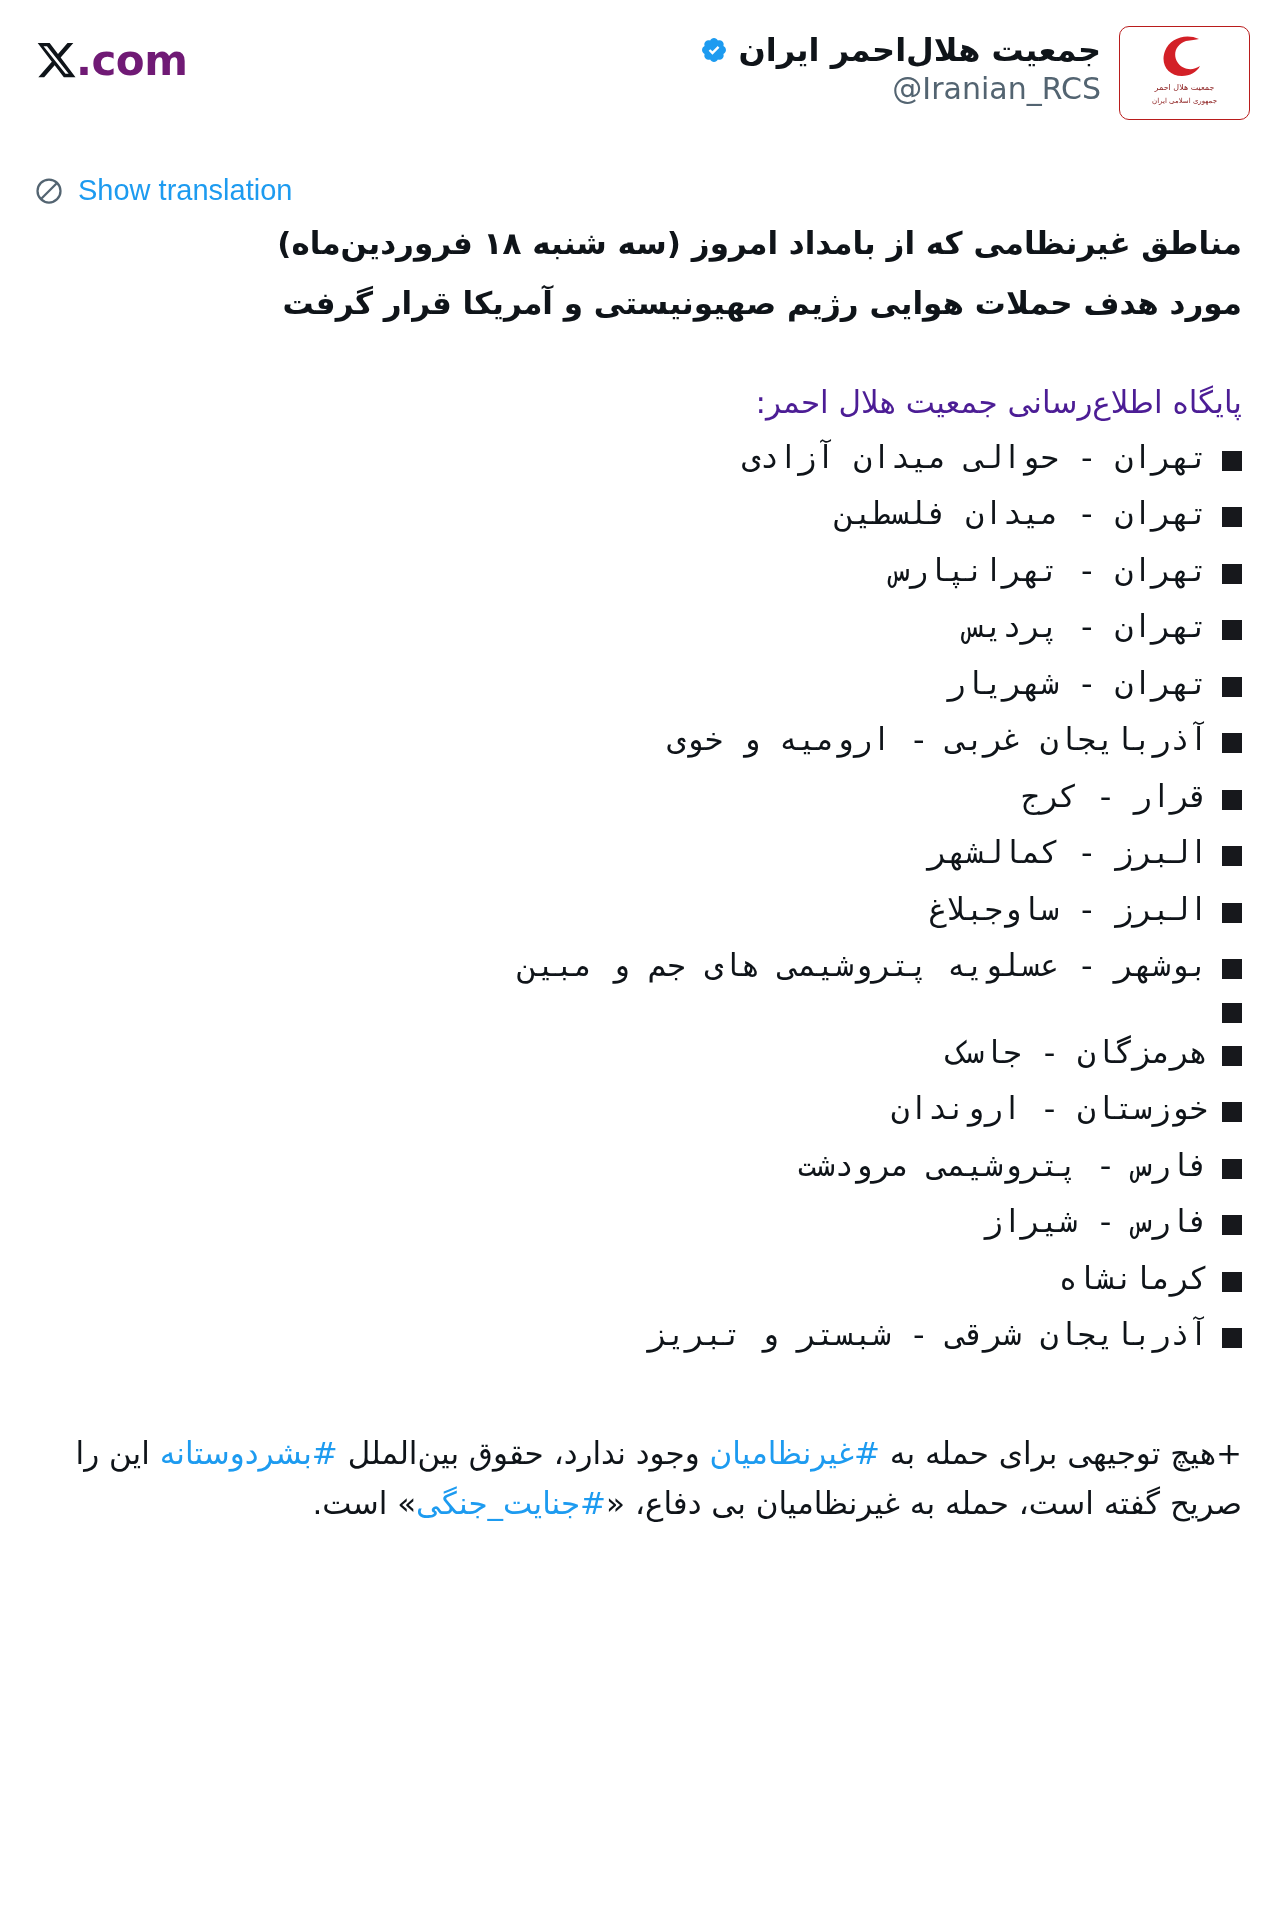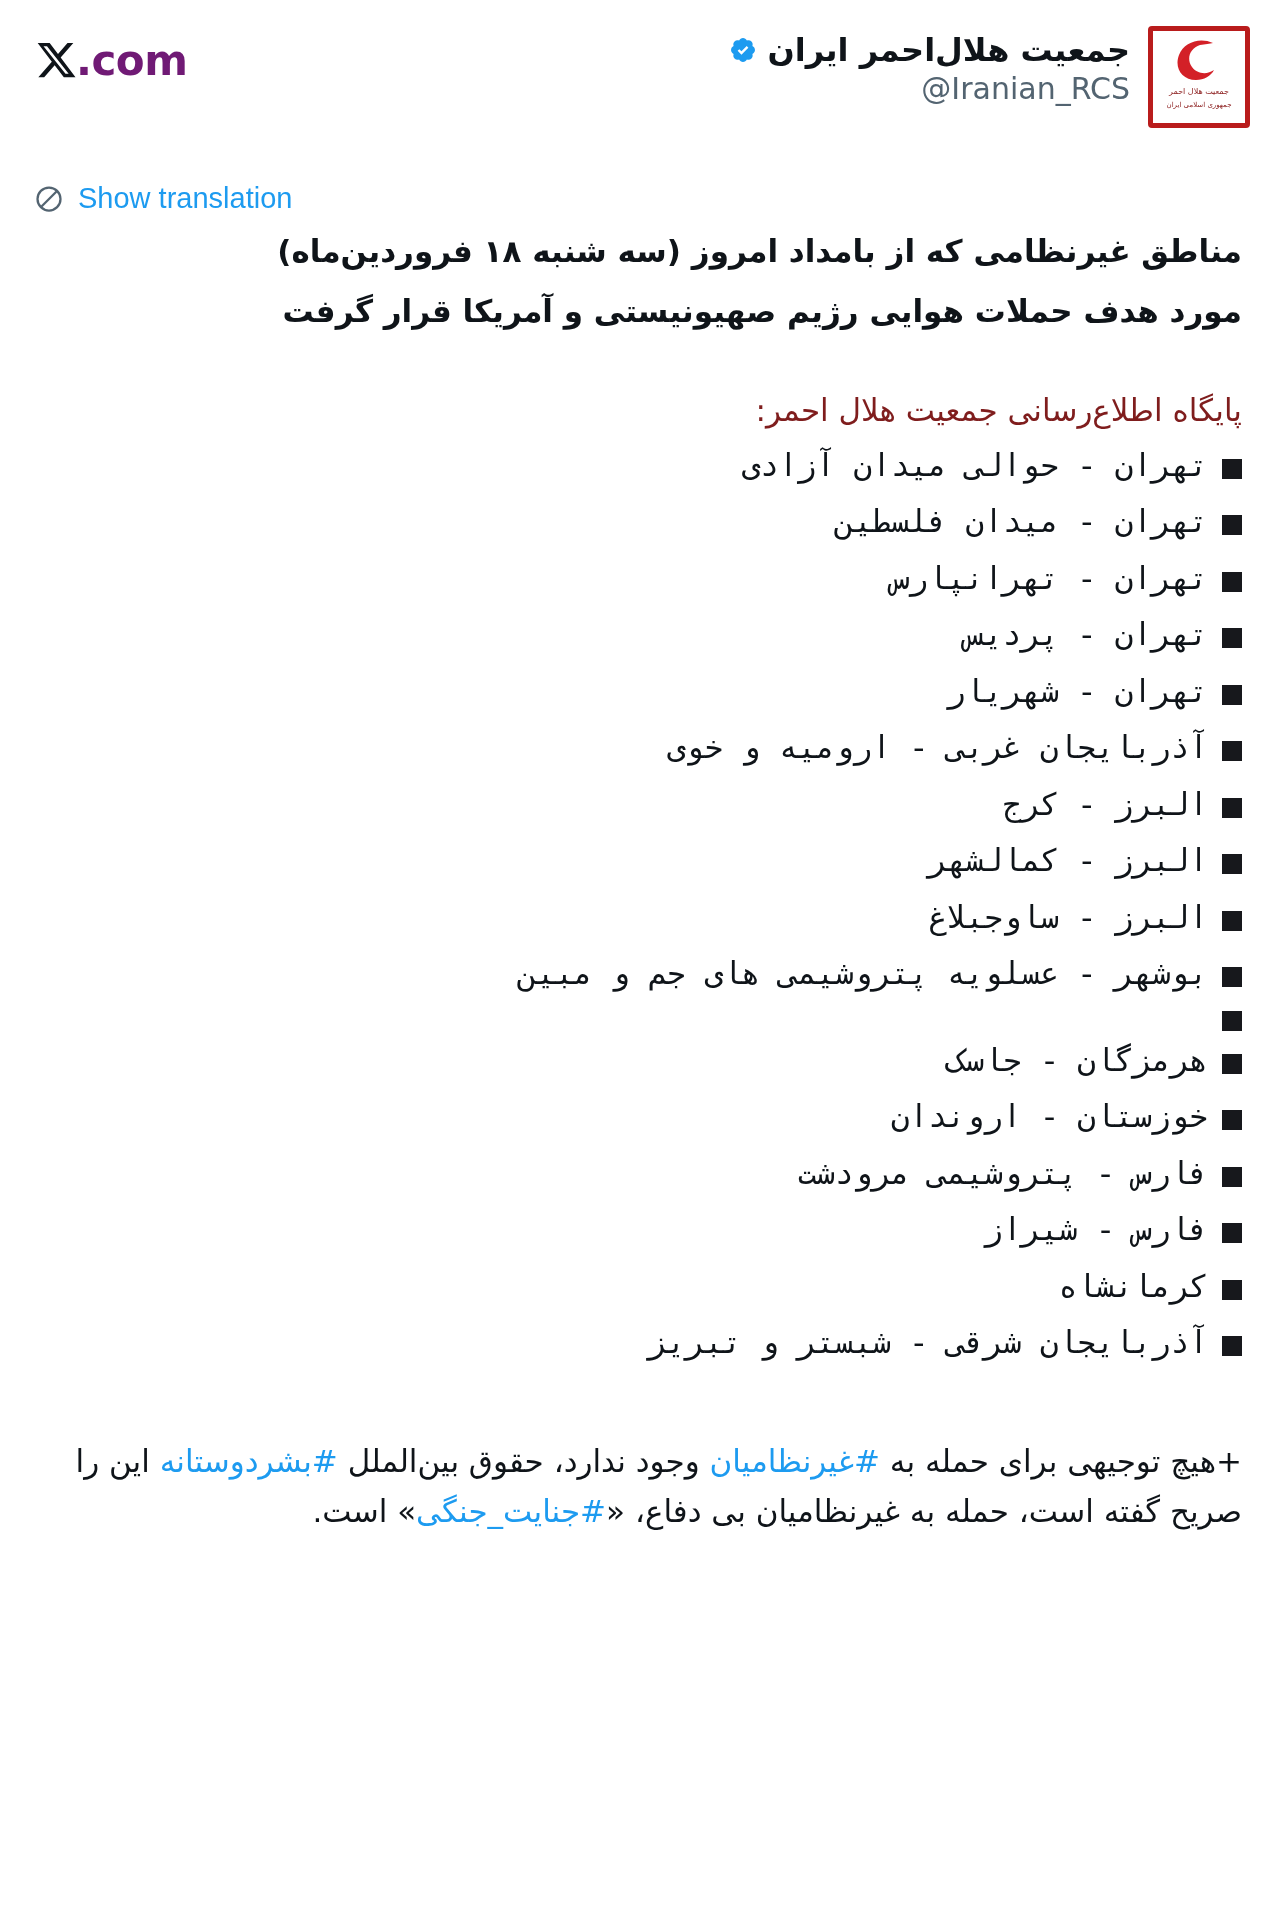--- a/index.html
+++ b/index.html
@@ -33,26 +33,27 @@
   }
   .account {
     display: flex;
     align-items: flex-start;
     gap: 18px;
     direction: rtl;
   }
   .avatar {
     width: 92px;
     height: 92px;
-    border-radius: 4px;
+    border-radius: 10px;
     background: #ffffff;
-    border: 5px solid #b91c1c;
+    border: 1px solid #b91c1c;
     position: relative;
     flex: 0 0 auto;
     overflow: hidden;
+    padding-left: 37px;
   }
   .avatar .crescent {
     position: absolute;
     top: 8px;
     left: 0;
     right: 0;
     margin: auto;
     width: 54px;
     height: 42px;
   }
@@ -148,21 +149,21 @@
     margin: 12px 0 0 0;
     padding-right: 8px;
   }
   .spacer-lg { height: 52px; }
 
   .intro-line {
     direction: rtl;
     text-align: right;
     font-size: 31px;
     line-height: 1.5;
-    color: #7f1d1d;
+    color: #4c1d95;
     padding-right: 8px;
   }
 
   .list {
     list-style: none;
     margin: 6px 0 0 0;
     padding: 0;
     direction: rtl;
   }
   .list li {
@@ -277,21 +278,21 @@
       <li>
           <span class="bullet"></span>
           <span class="li-text">تهران - شهریار</span>
         </li>
       <li>
           <span class="bullet"></span>
           <span class="li-text">آذربایجان غربی - ارومیه و خوی</span>
         </li>
       <li>
           <span class="bullet"></span>
-          <span class="li-text">البرز - کرج</span>
+          <span class="li-text">قرار - کرج</span>
         </li>
       <li>
           <span class="bullet"></span>
           <span class="li-text">البرز - کمالشهر</span>
         </li>
       <li>
           <span class="bullet"></span>
           <span class="li-text">البرز - ساوجبلاغ</span>
         </li>
       <li>

